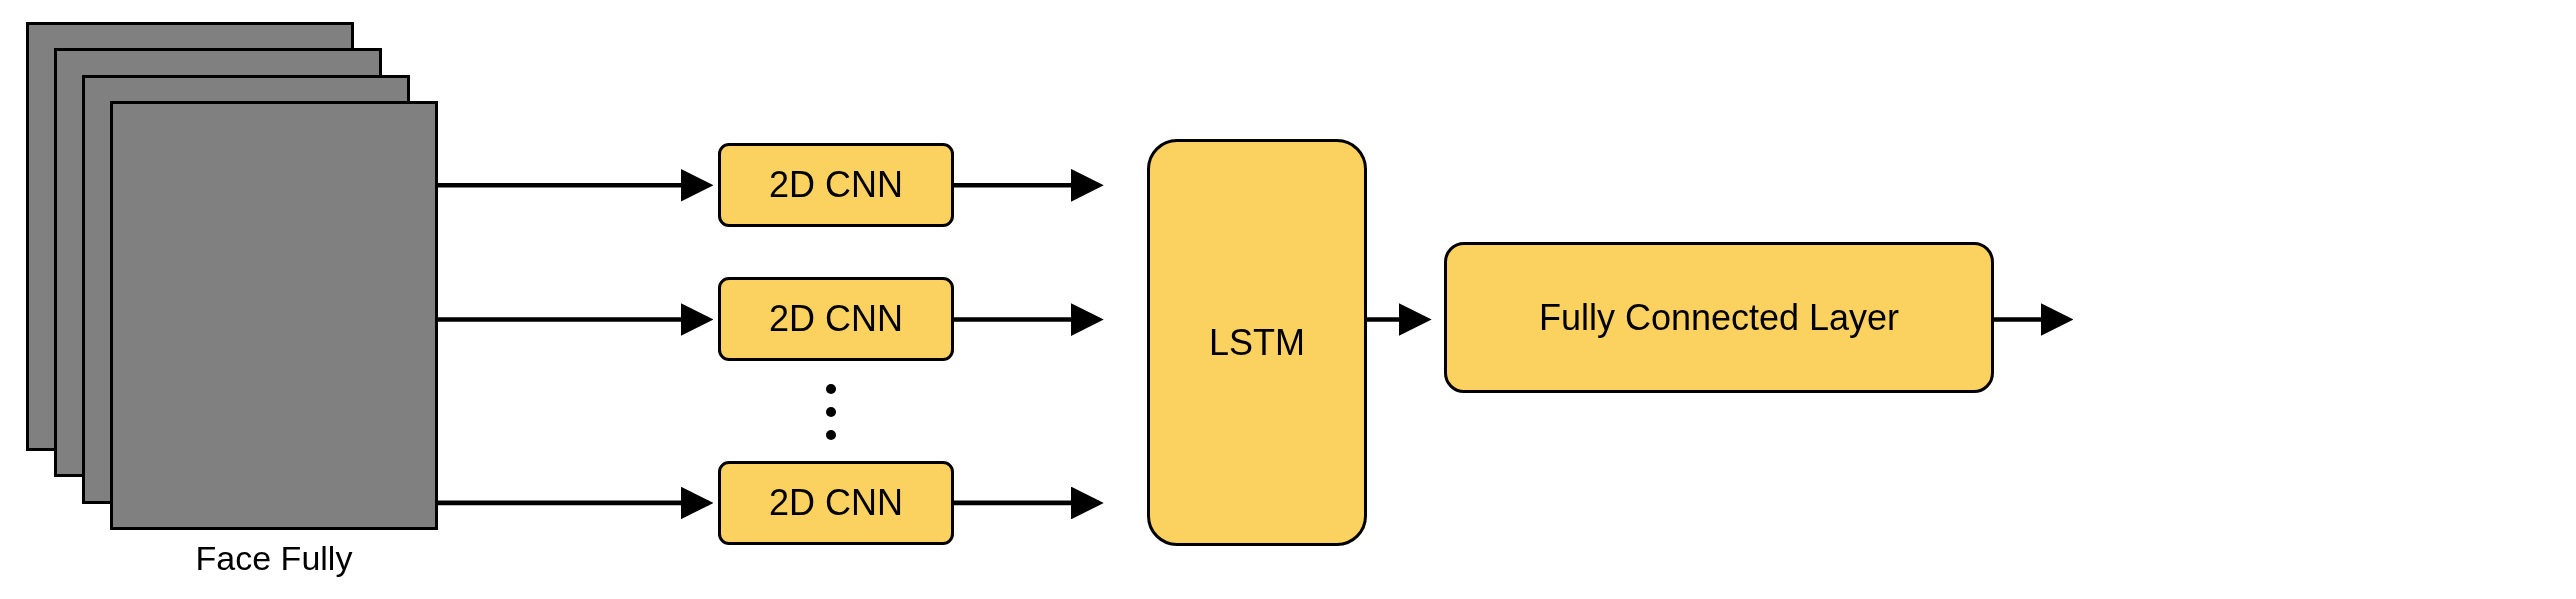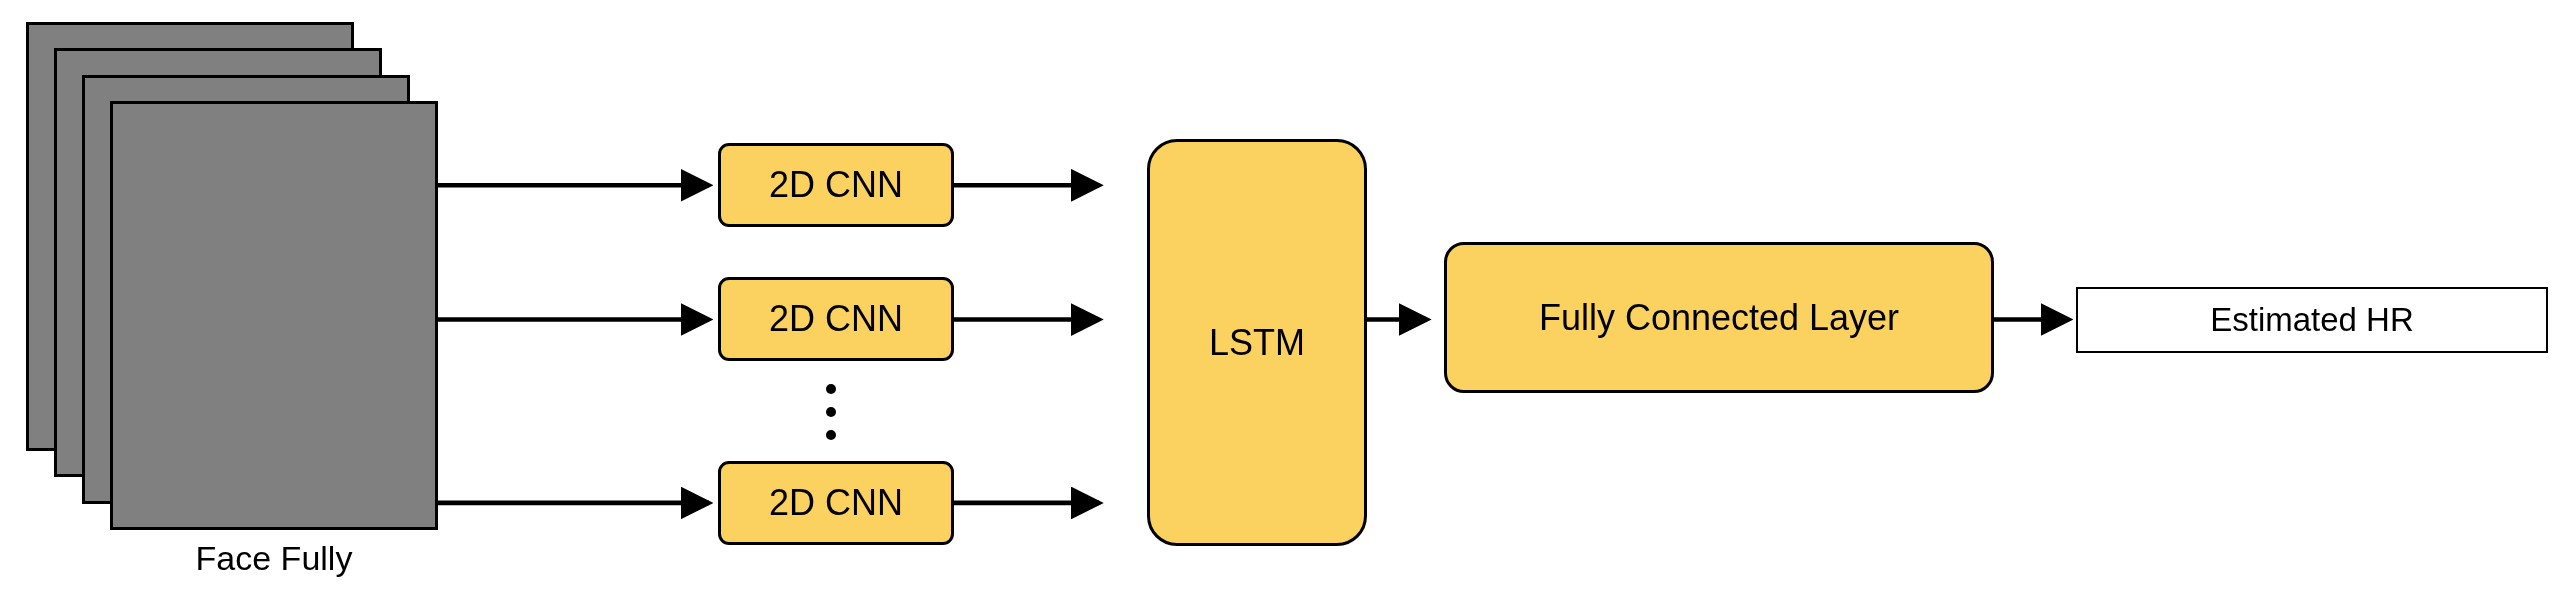--- a/index.html
+++ b/index.html
@@ -136,18 +136,15 @@
   </div>
 
   <div class="node node-yellow lstm-box" style="left:1107px; top:139px; width:220px; height:407px; background:#FBD25F; z-index:6;margin-left:40px;">
     <span>LSTM</span>
   </div>
 
   <div class="node node-yellow fc-box" style="left:1436px; top:242px; width:550px; height:151px; background:#FBD25F; z-index:6;margin-left:8px;">
     <span>Fully Connected Layer</span>
   </div>
 
-  <div class="node node-white hr-box" style="left:2076px; top:287px; width:472px; height:66px; background:#FFFFFF; z-index:6;">
-    <span>Estimated HR</span>
-  </div>
 
 </div>
 
 
 </body></html>

